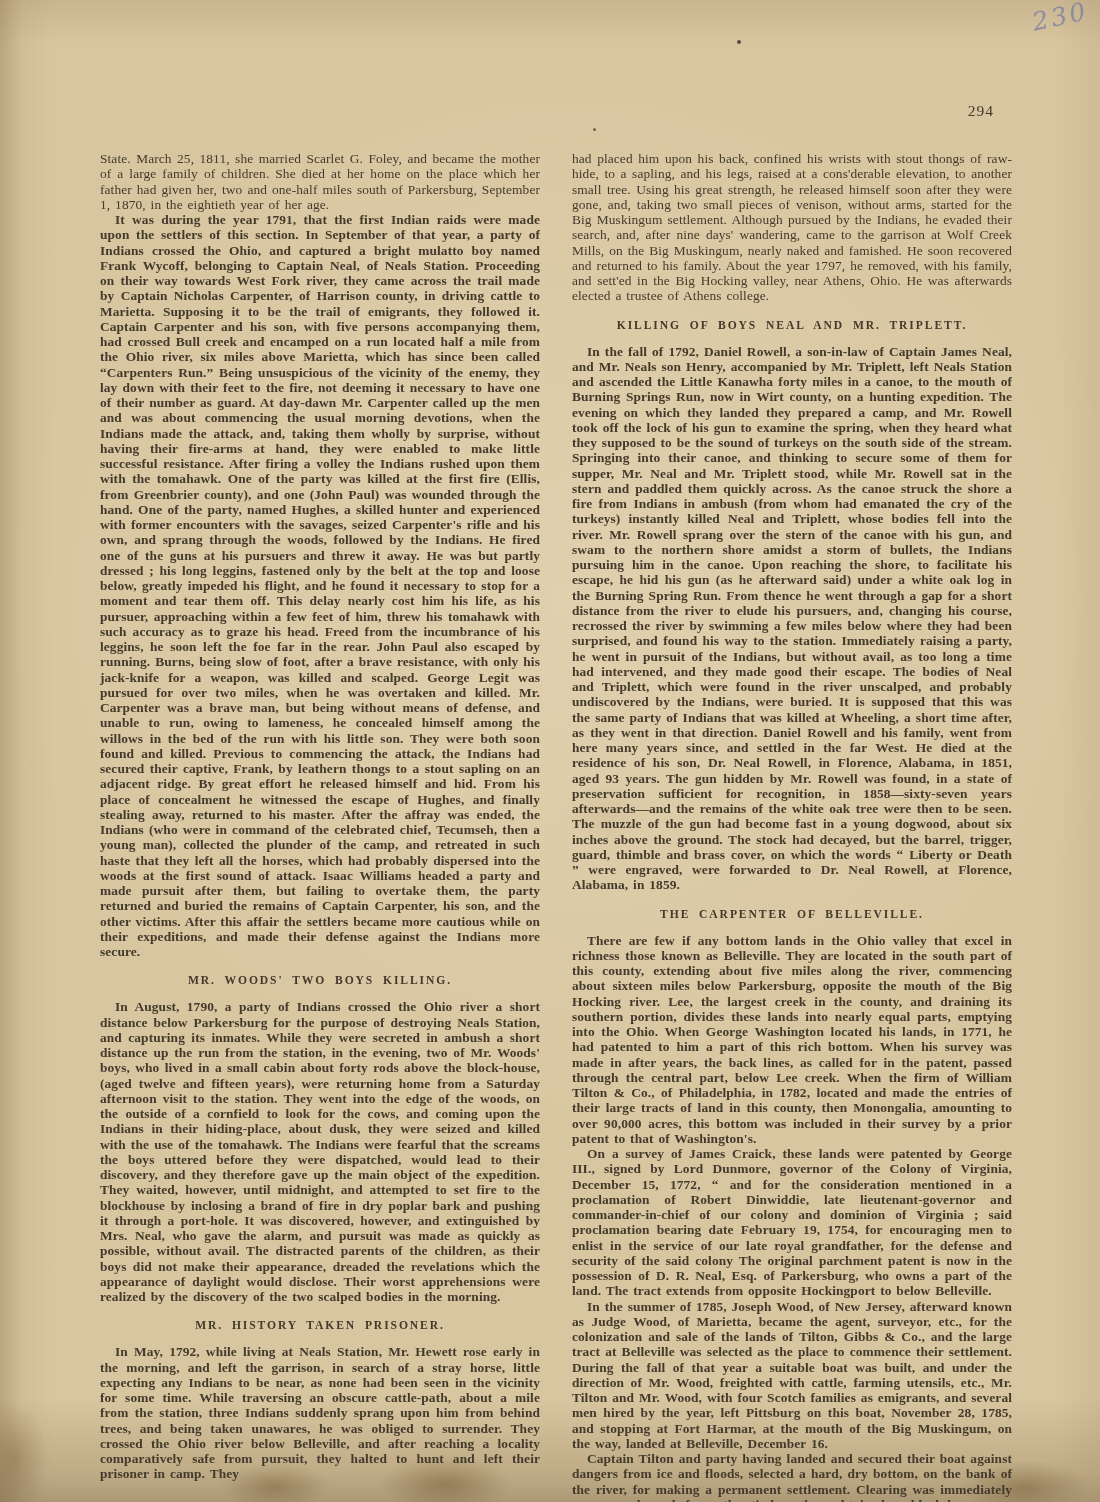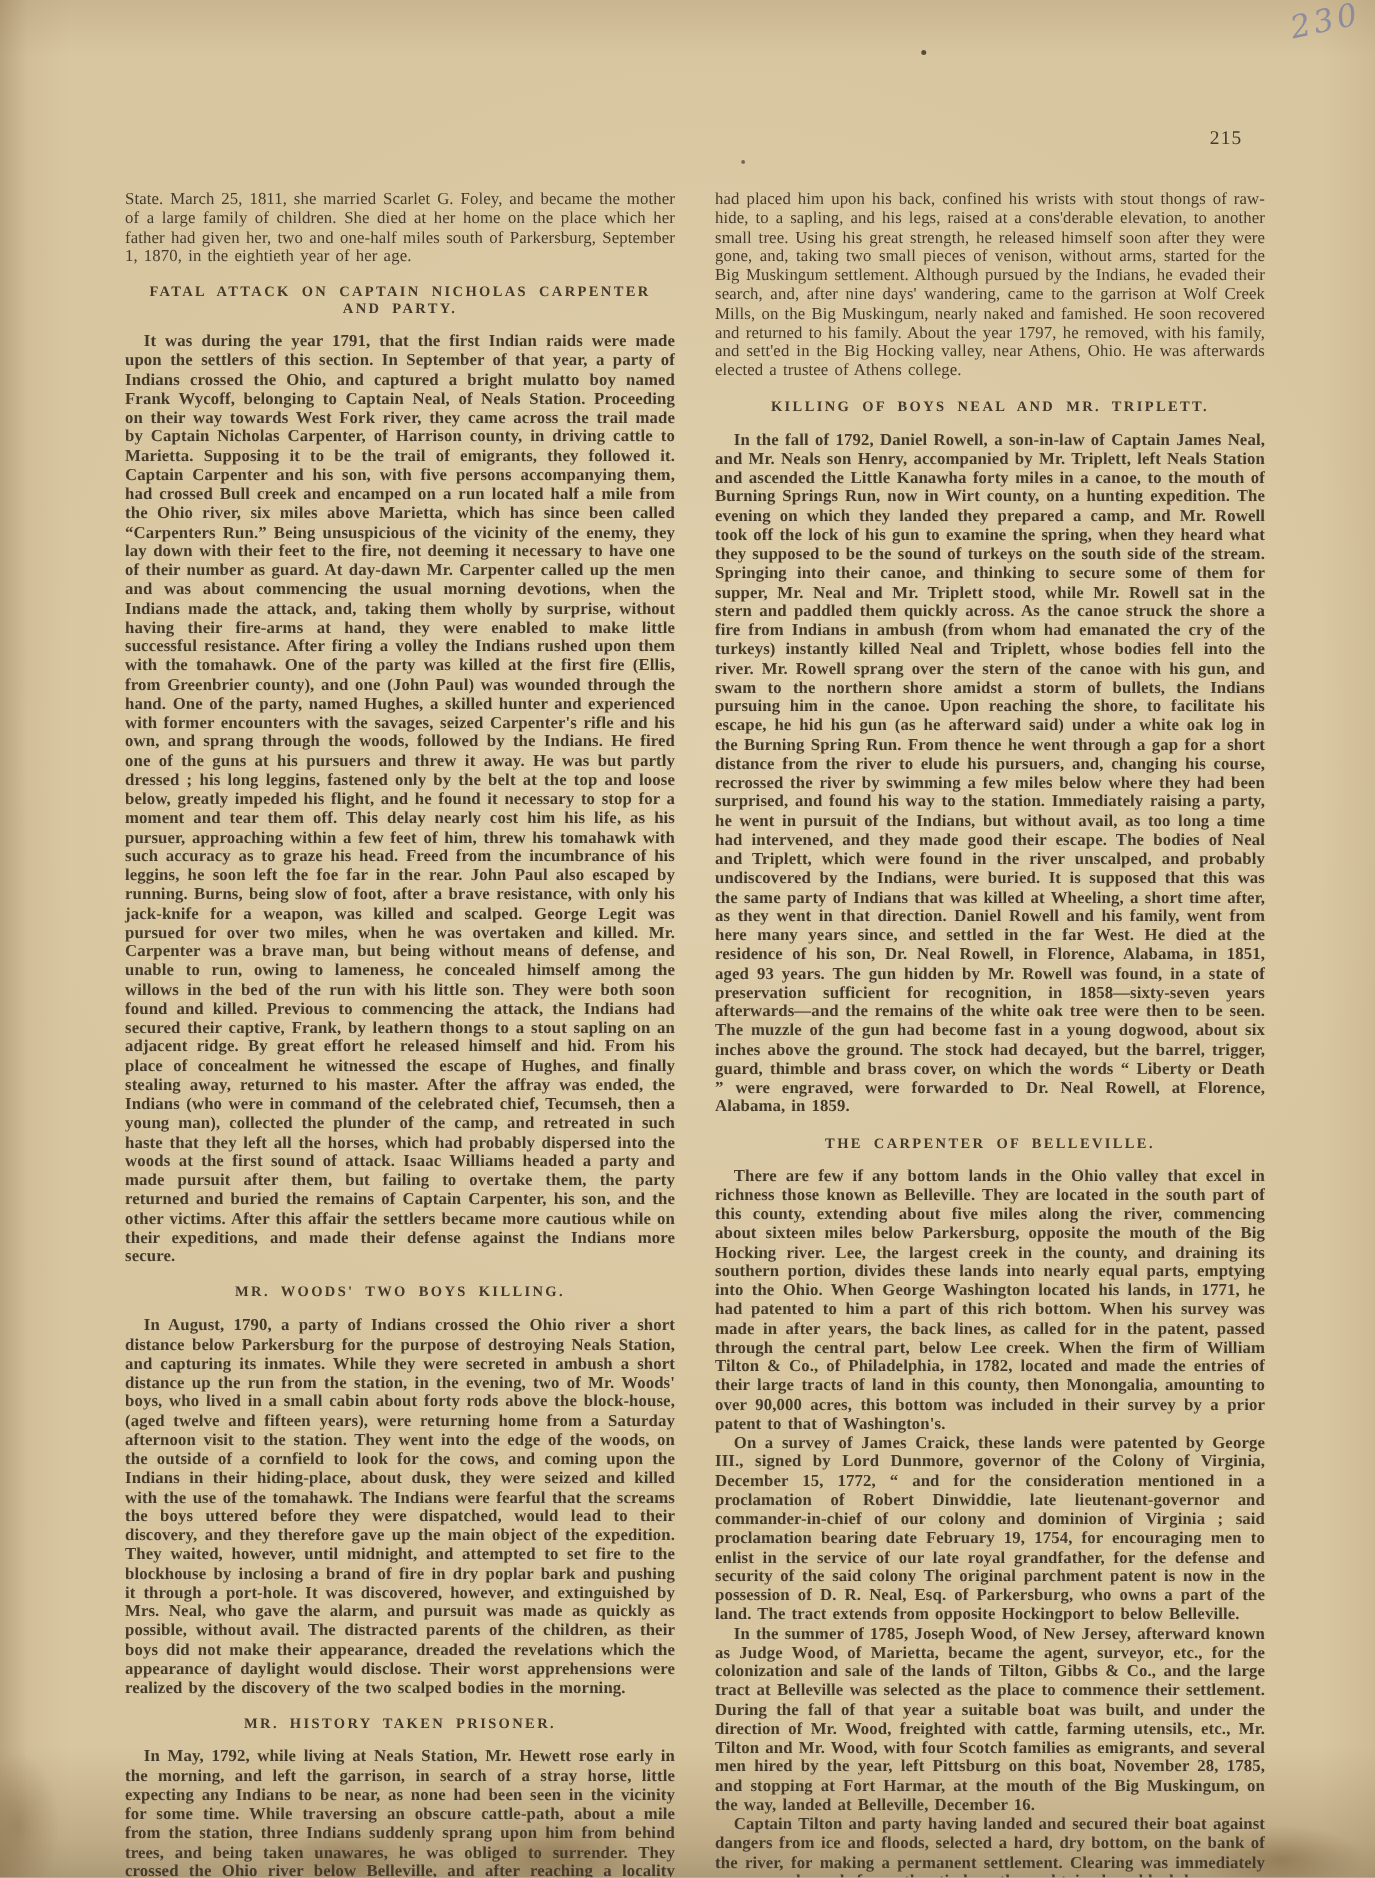--- a/index.html
+++ b/index.html
@@ -124,27 +124,26 @@
   <span class="scan-shadow shadow-b"></span>
   <span class="scan-shadow shadow-c"></span>
   <span class="scan-shadow shadow-d"></span>
   <span class="scan-shadow stain-a"></span>
   <span class="ink-speck"></span>
   <span class="ink-speck speck-2"></span>
 
   <div class="handwritten">230</div>
 
   <div class="running-header">
-    <div class="page-number">215</div>
+    <div class="page-number">294</div>
   </div>
 
   <div class="columns">
     <div class="column">
         <p class="paragraph">State.  March 25, 1811, she married Scarlet G. Foley, and became the mother of a large family of children.  She died at her home on the place which her father had given her, two and one-half miles south of Parkersburg, September 1, 1870, in the eightieth year of her age.</p>
-        <h3 class="section-heading">FATAL ATTACK ON CAPTAIN NICHOLAS CARPENTER AND PARTY.</h3>
         <p class="paragraph indent">It was during the year 1791, that the first Indian raids were made upon the settlers of this section.  In September of that year, a party of Indians crossed the Ohio, and captured a bright mulatto boy named Frank Wycoff, belonging to Captain Neal, of Neals Station.  Proceeding on their way towards West Fork river, they came across the trail made by Captain Nicholas Carpenter, of Harrison county, in driving cattle to Marietta.  Supposing it to be the trail of emigrants, they followed it.  Captain Carpenter and his son, with five persons accompanying them, had crossed Bull creek and encamped on a run located half a mile from the Ohio river, six miles above Marietta, which has since been called “Carpenters Run.”  Being unsuspicious of the vicinity of the enemy, they lay down with their feet to the fire, not deeming it necessary to have one of their number as guard.  At day-dawn Mr. Carpenter called up the men and was about commencing the usual morning devotions, when the Indians made the attack, and, taking them wholly by surprise, without having their fire-arms at hand, they were enabled to make little successful resistance.  After firing a volley the Indians rushed upon them with the tomahawk.  One of the party was killed at the first fire (Ellis, from Greenbrier county), and one (John Paul) was wounded through the hand.  One of the party, named Hughes, a skilled hunter and experienced with former encounters with the savages, seized Carpenter's rifle and his own, and sprang through the woods, followed by the Indians.  He fired one of the guns at his pursuers and threw it away.  He was but partly dressed ; his long leggins, fastened only by the belt at the top and loose below, greatly impeded his flight, and he found it necessary to stop for a moment and tear them off.  This delay nearly cost him his life, as his pursuer, approaching within a few feet of him, threw his tomahawk with such accuracy as to graze his head.  Freed from the incumbrance of his leggins, he soon left the foe far in the rear.  John Paul also escaped by running.  Burns, being slow of foot, after a brave resistance, with only his jack-knife for a weapon, was killed and scalped.  George Legit was pursued for over two miles, when he was overtaken and killed.  Mr. Carpenter was a brave man, but being without means of defense, and unable to run, owing to lameness, he concealed himself among the willows in the bed of the run with his little son.  They were both soon found and killed.  Previous to commencing the attack, the Indians had secured their captive, Frank, by leathern thongs to a stout sapling on an adjacent ridge.  By great effort he released himself and hid.  From his place of concealment he witnessed the escape of Hughes, and finally stealing away, returned to his master.  After the affray was ended, the Indians (who were in command of the celebrated chief, Tecumseh, then a young man), collected the plunder of the camp, and retreated in such haste that they left all the horses, which had probably dispersed into the woods at the first sound of attack.  Isaac Williams headed a party and made pursuit after them, but failing to overtake them, the party returned and buried the remains of Captain Carpenter, his son, and the other victims.  After this affair the settlers became more cautious while on their expeditions, and made their defense against the Indians more secure.</p>
         <h3 class="section-heading">MR. WOODS' TWO BOYS KILLING.</h3>
         <p class="paragraph indent">In August, 1790, a party of Indians crossed the Ohio river a short distance below Parkersburg for the purpose of destroying Neals Station, and capturing its inmates.  While they were secreted in ambush a short distance up the run from the station, in the evening, two of Mr. Woods' boys, who lived in a small cabin about forty rods above the block-house, (aged twelve and fifteen years), were returning home from a Saturday afternoon visit to the station.  They went into the edge of the woods, on the outside of a cornfield to look for the cows, and coming upon the Indians in their hiding-place, about dusk, they were seized and killed with the use of the tomahawk.  The Indians were fearful that the screams the boys uttered before they were dispatched, would lead to their discovery, and they therefore gave up the main object of the expedition.  They waited, however, until midnight, and attempted to set fire to the blockhouse by inclosing a brand of fire in dry poplar bark and pushing it through a port-hole.  It was discovered, however, and extinguished by Mrs. Neal, who gave the alarm, and pursuit was made as quickly as possible, without avail.  The distracted parents of the children, as their boys did not make their appearance, dreaded the revelations which the appearance of daylight would disclose.  Their worst apprehensions were realized by the discovery of the two scalped bodies in the morning.</p>
         <h3 class="section-heading">MR. HISTORY TAKEN PRISONER.</h3>
         <p class="paragraph indent">In May, 1792, while living at Neals Station, Mr. Hewett rose early in the morning, and left the garrison, in search of a stray horse, little expecting any Indians to be near, as none had been seen in the vicinity for some time.  While traversing an obscure cattle-path, about a mile from the station, three Indians suddenly sprang upon him from behind trees, and being taken unawares, he was obliged to surrender.  They crossed the Ohio river below Belleville, and after reaching a locality comparatively safe from pursuit, they halted to hunt and left their prisoner in camp.  They</p>
       </div>
     <div class="column">
         <p class="paragraph">had placed him upon his back, confined his wrists with stout thongs of raw-hide, to a sapling, and his legs, raised at a cons'derable elevation, to another small tree.  Using his great strength, he released himself soon after they were gone, and, taking two small pieces of venison, without arms, started for the Big Muskingum settlement.  Although pursued by the Indians, he evaded their search, and, after nine days' wandering, came to the garrison at Wolf Creek Mills, on the Big Muskingum, nearly naked and famished.  He soon recovered and returned to his family.  About the year 1797, he removed, with his family, and sett'ed in the Big Hocking valley, near Athens, Ohio.  He was afterwards elected a trustee of Athens college.</p>
         <h3 class="section-heading">KILLING OF BOYS NEAL AND MR. TRIPLETT.</h3>
         <p class="paragraph indent">In the fall of 1792, Daniel Rowell, a son-in-law of Captain James Neal, and Mr. Neals son Henry, accompanied by Mr. Triplett, left Neals Station and ascended the Little Kanawha forty miles in a canoe, to the mouth of Burning Springs Run, now in Wirt county, on a hunting expedition.  The evening on which they landed they prepared a camp, and Mr. Rowell took off the lock of his gun to examine the spring, when they heard what they supposed to be the sound of turkeys on the south side of the stream.  Springing into their canoe, and thinking to secure some of them for supper, Mr. Neal and Mr. Triplett stood, while Mr. Rowell sat in the stern and paddled them quickly across.  As the canoe struck the shore a fire from Indians in ambush (from whom had emanated the cry of the turkeys) instantly killed Neal and Triplett, whose bodies fell into the river.  Mr. Rowell sprang over the stern of the canoe with his gun, and swam to the northern shore amidst a storm of bullets, the Indians pursuing him in the canoe.  Upon reaching the shore, to facilitate his escape, he hid his gun (as he afterward said) under a white oak log in the Burning Spring Run.  From thence he went through a gap for a short distance from the river to elude his pursuers, and, changing his course, recrossed the river by swimming a few miles below where they had been surprised, and found his way to the station.  Immediately raising a party, he went in pursuit of the Indians, but without avail, as too long a time had intervened, and they made good their escape.  The bodies of Neal and Triplett, which were found in the river unscalped, and probably undiscovered by the Indians, were buried.  It is supposed that this was the same party of Indians that was killed at Wheeling, a short time after, as they went in that direction.  Daniel Rowell and his family, went from here many years since, and settled in the far West.  He died at the residence of his son, Dr. Neal Rowell, in Florence, Alabama, in 1851, aged 93 years.  The gun hidden by Mr. Rowell was found, in a state of preservation sufficient for recognition, in 1858—sixty-seven years afterwards—and the remains of the white oak tree were then to be seen.  The muzzle of the gun had become fast in a young dogwood, about six inches above the ground.  The stock had decayed, but the barrel, trigger, guard, thimble and brass cover, on which the words “ Liberty or Death ” were engraved, were forwarded to Dr. Neal Rowell, at Florence, Alabama, in 1859.</p>

